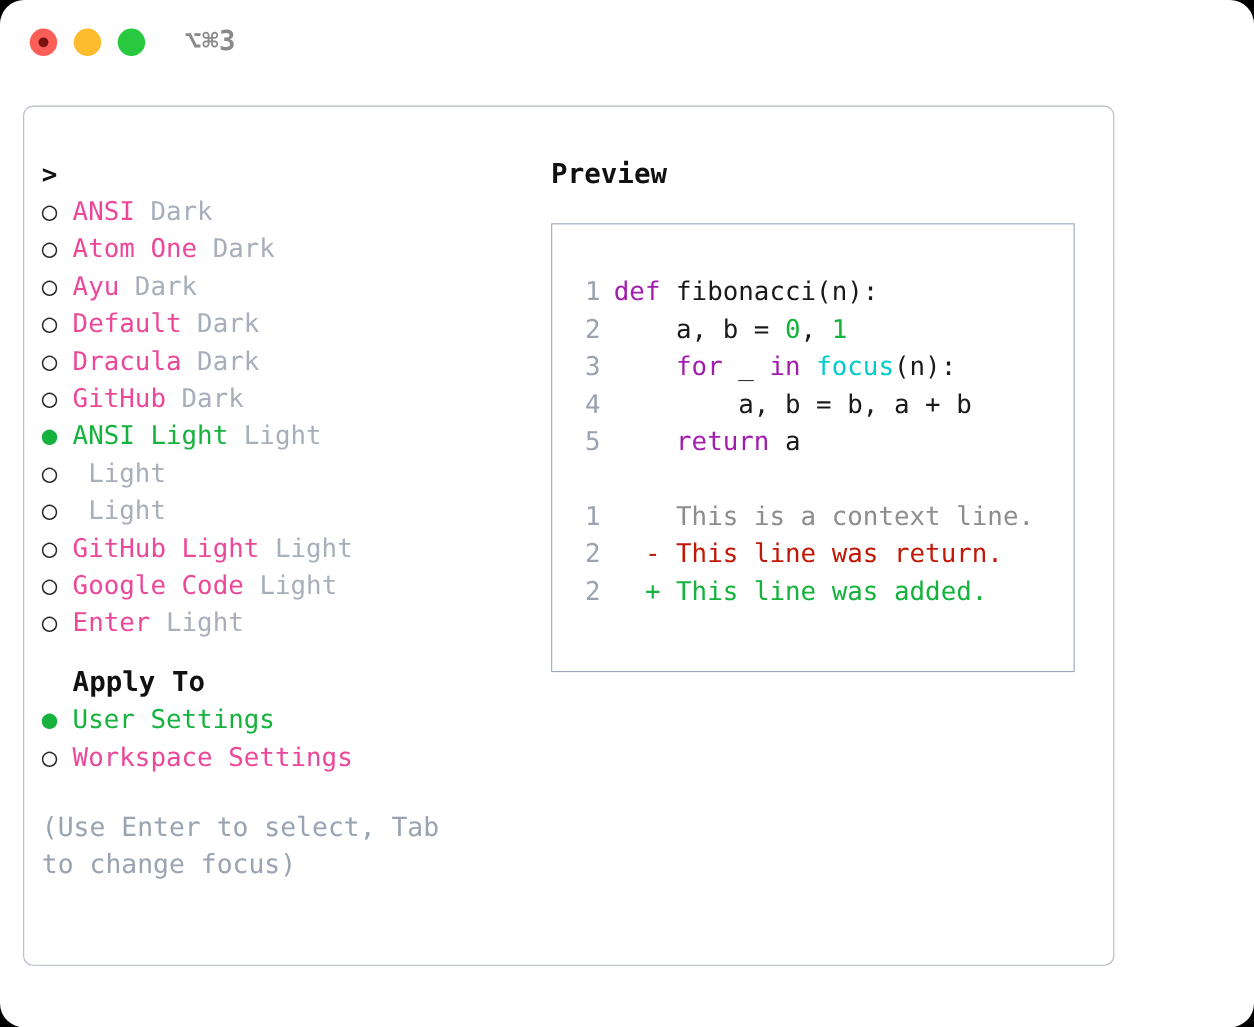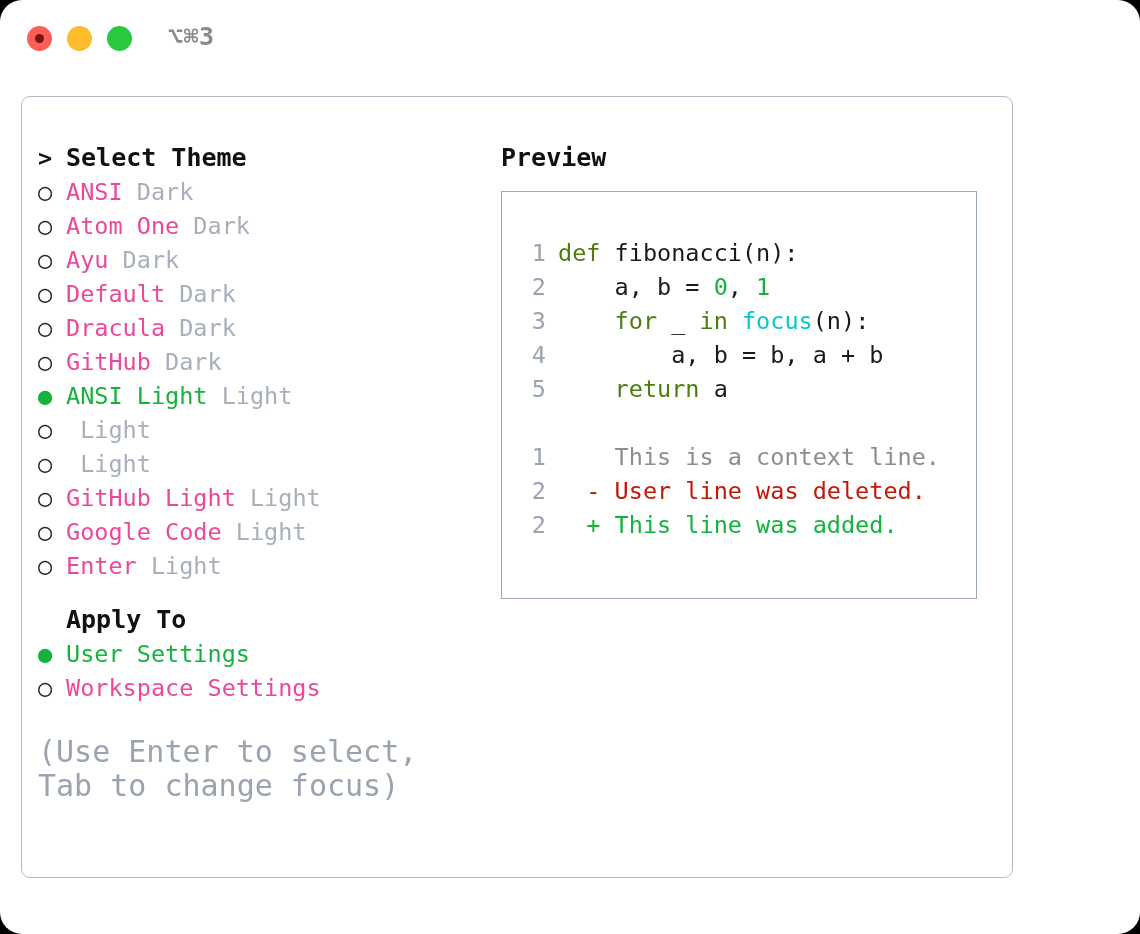--- a/index.html
+++ b/index.html
@@ -125,34 +125,34 @@
   .section-head .marker {
     font-weight: bold;
     color: #111111;
   }
 
   .spacer-sm { height: 20px; }
   .spacer-md { height: 26px; }
 
   .hint {
     margin-top: 4px;
-    font-size: 30px;
+    font-size: 24px;
     line-height: 34px;
     color: #9aa3b0;
     width: 404px;
     white-space: pre-wrap;
   }
 
   
   .preview-title {
     font-size: 25px;
     line-height: 34px;
     font-weight: bold;
     color: #111111;
-    margin-bottom: 16px;
+    margin-bottom: 28px;
     white-space: pre;
   }
   .preview-box {
     width: 476px;
     height: 408px;
     border: 1.5px solid #9aa8ba;
     box-sizing: border-box;
     background: #ffffff;
     padding: 44px 0 0 14px;
   }
@@ -167,21 +167,21 @@
   .lineno {
     width: 30px;
     flex: 0 0 30px;
     text-align: right;
     color: #9aa3b0;
     margin-right: 12px;
   }
   .code-text { white-space: pre; }
 
   
-  .t-kw   { color: #4d7c0f; }
+  .t-kw   { color: #a21caf; }
   .t-fn   { color: #00cccc; }
   .t-num  { color: #15b33e; }
   .t-plain{ color: #1a1a1a; }
 
   
   .d-ctx { color: #8d8d8d; }
   .d-del { color: #c21807; }
   .d-add { color: #15b33e; text-align: center; }
 
   .diff-gap { height: 34px; }
@@ -197,21 +197,20 @@
     <div class="dot dot-green"></div>
     <div class="shortcut">⌥⌘3</div>
   </div>
 
   <div class="panel">
 
     <div class="col-left">
 
       <div class="section-head">
         <span class="marker">&gt;</span>
-        <span>Select Theme</span>
       </div>
 
       <div id="theme-list">
           <div class="row"><span class="marker">○</span><span class="label">ANSI</span><span class="suffix"> </span><span class="suffix">Dark</span></div>
           <div class="row"><span class="marker">○</span><span class="label">Atom One</span><span class="suffix"> </span><span class="suffix">Dark</span></div>
           <div class="row"><span class="marker">○</span><span class="label">Ayu</span><span class="suffix"> </span><span class="suffix">Dark</span></div>
           <div class="row"><span class="marker">○</span><span class="label">Default</span><span class="suffix"> </span><span class="suffix">Dark</span></div>
           <div class="row"><span class="marker">○</span><span class="label">Dracula</span><span class="suffix"> </span><span class="suffix">Dark</span></div>
           <div class="row"><span class="marker">○</span><span class="label">GitHub</span><span class="suffix"> </span><span class="suffix">Dark</span></div>
           <div class="row"><span class="marker sel">●</span><span class="label sel">ANSI Light</span><span class="suffix"> </span><span class="suffix">Light</span></div>
@@ -246,20 +245,20 @@
         <div id="code-block">
             <div class="code-line"><span class="lineno">1</span><span class="code-text"><span class="t-kw">def </span><span class="t-plain">fibonacci(n):</span></span></div>
             <div class="code-line"><span class="lineno">2</span><span class="code-text"><span class="t-plain">    a, b = </span><span class="t-num">0</span><span class="t-plain">, </span><span class="t-num">1</span></span></div>
             <div class="code-line"><span class="lineno">3</span><span class="code-text"><span class="t-plain">    </span><span class="t-kw">for</span><span class="t-plain"> _ </span><span class="t-kw">in</span><span class="t-plain"> </span><span class="t-fn">focus</span><span class="t-plain">(n):</span></span></div>
             <div class="code-line"><span class="lineno">4</span><span class="code-text"><span class="t-plain">        a, b = b, a + b</span></span></div>
             <div class="code-line"><span class="lineno">5</span><span class="code-text"><span class="t-plain">    </span><span class="t-kw">return</span><span class="t-plain"> a</span></span></div>
           </div>
         <div class="diff-gap"></div>
         <div id="diff-block">
             <div class="code-line"><span class="lineno">1</span><span class="code-text d-ctx"><span>   </span><span> This is a context line.</span></span></div>
-            <div class="code-line"><span class="lineno">2</span><span class="code-text d-del"><span>  -</span><span> User line was deleted.</span></span></div>
+            <div class="code-line"><span class="lineno">2</span><span class="code-text d-del"><span>  -</span><span> This line was return.</span></span></div>
             <div class="code-line"><span class="lineno">2</span><span class="code-text d-add"><span>  +</span><span> This line was added.</span></span></div>
           </div>
       </div>
     </div>
 
   </div>
 </div>
 
 </body></html>

